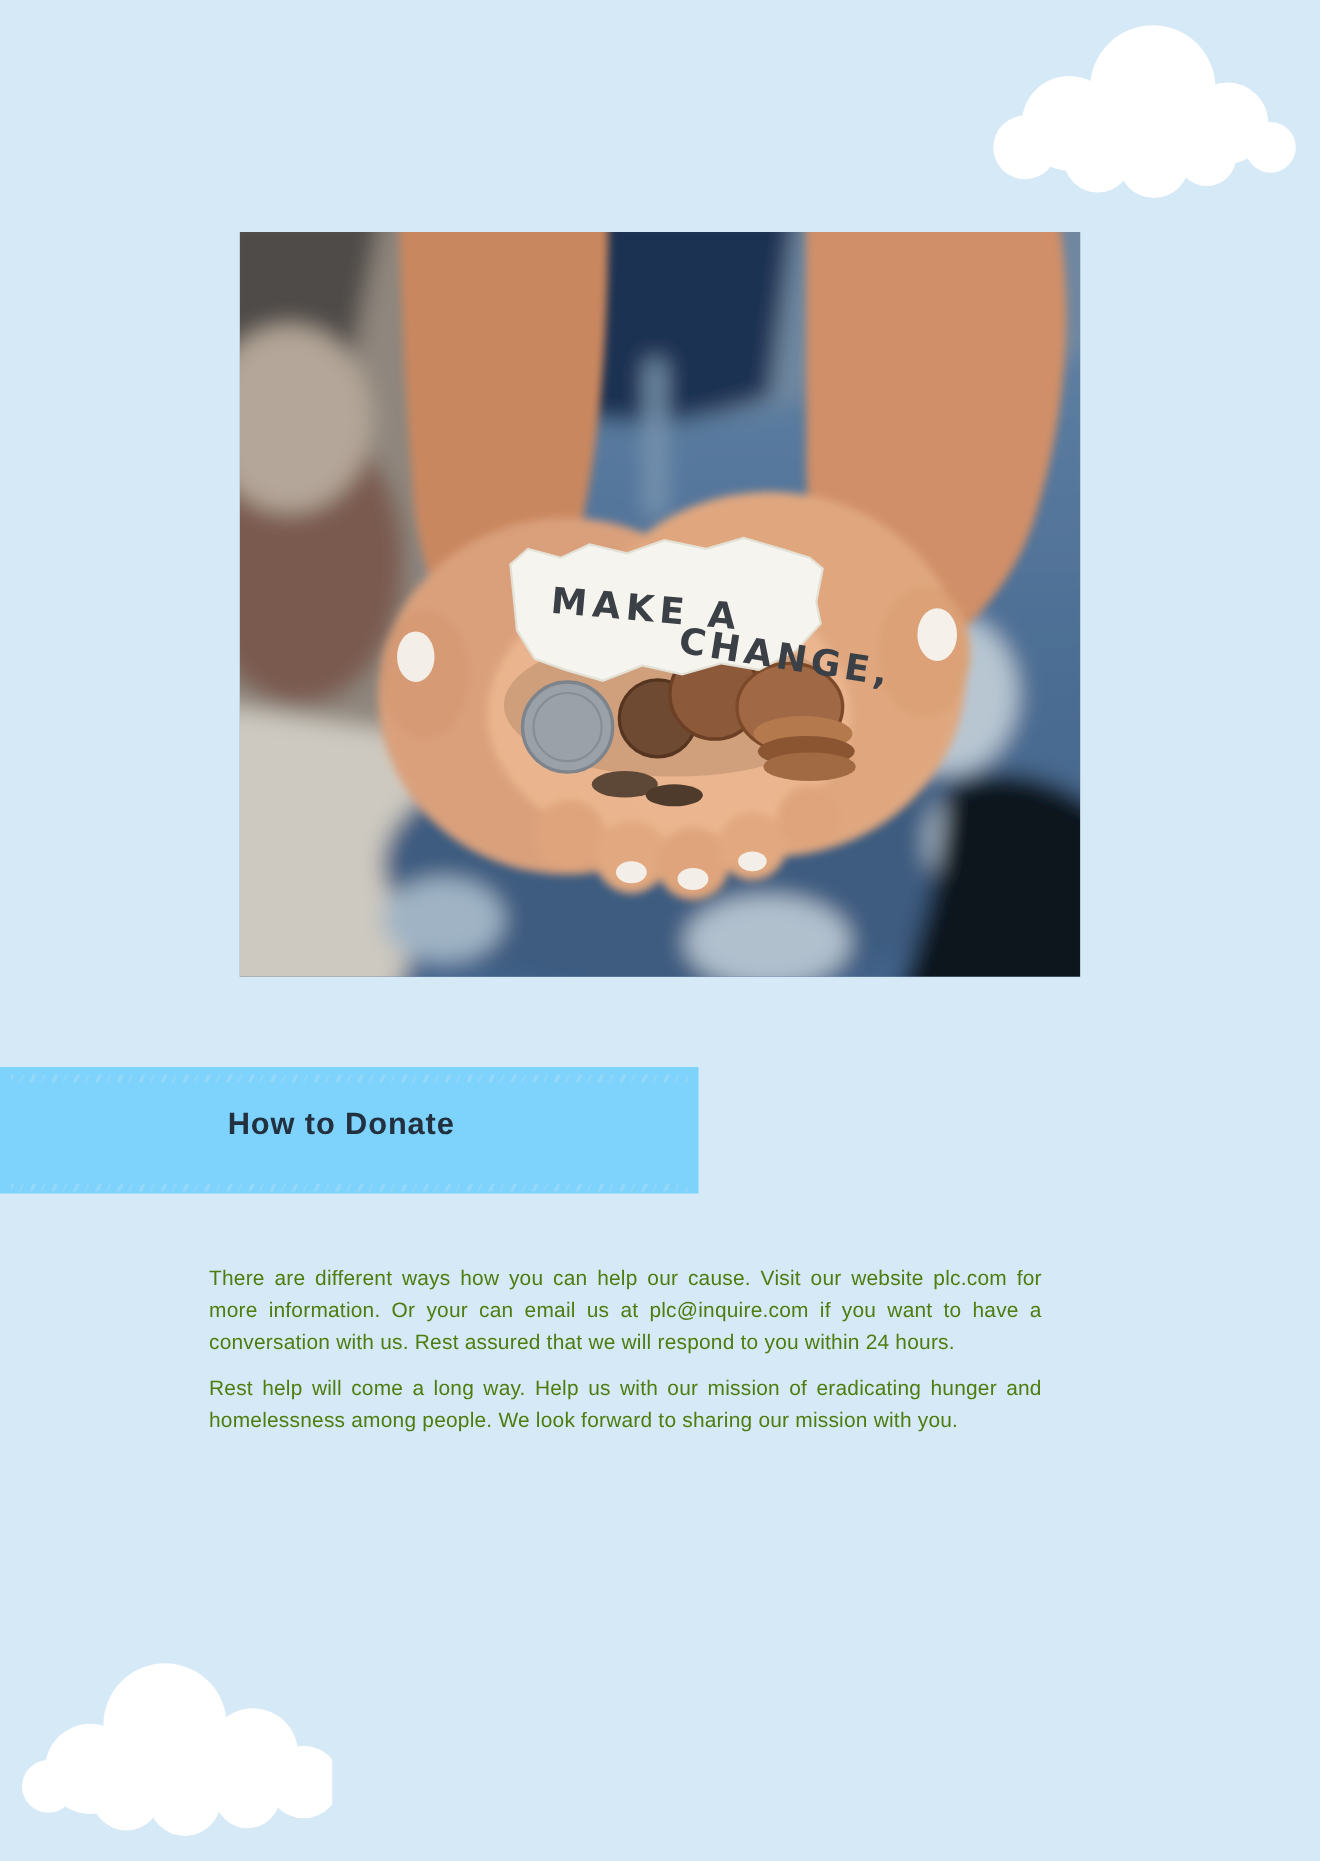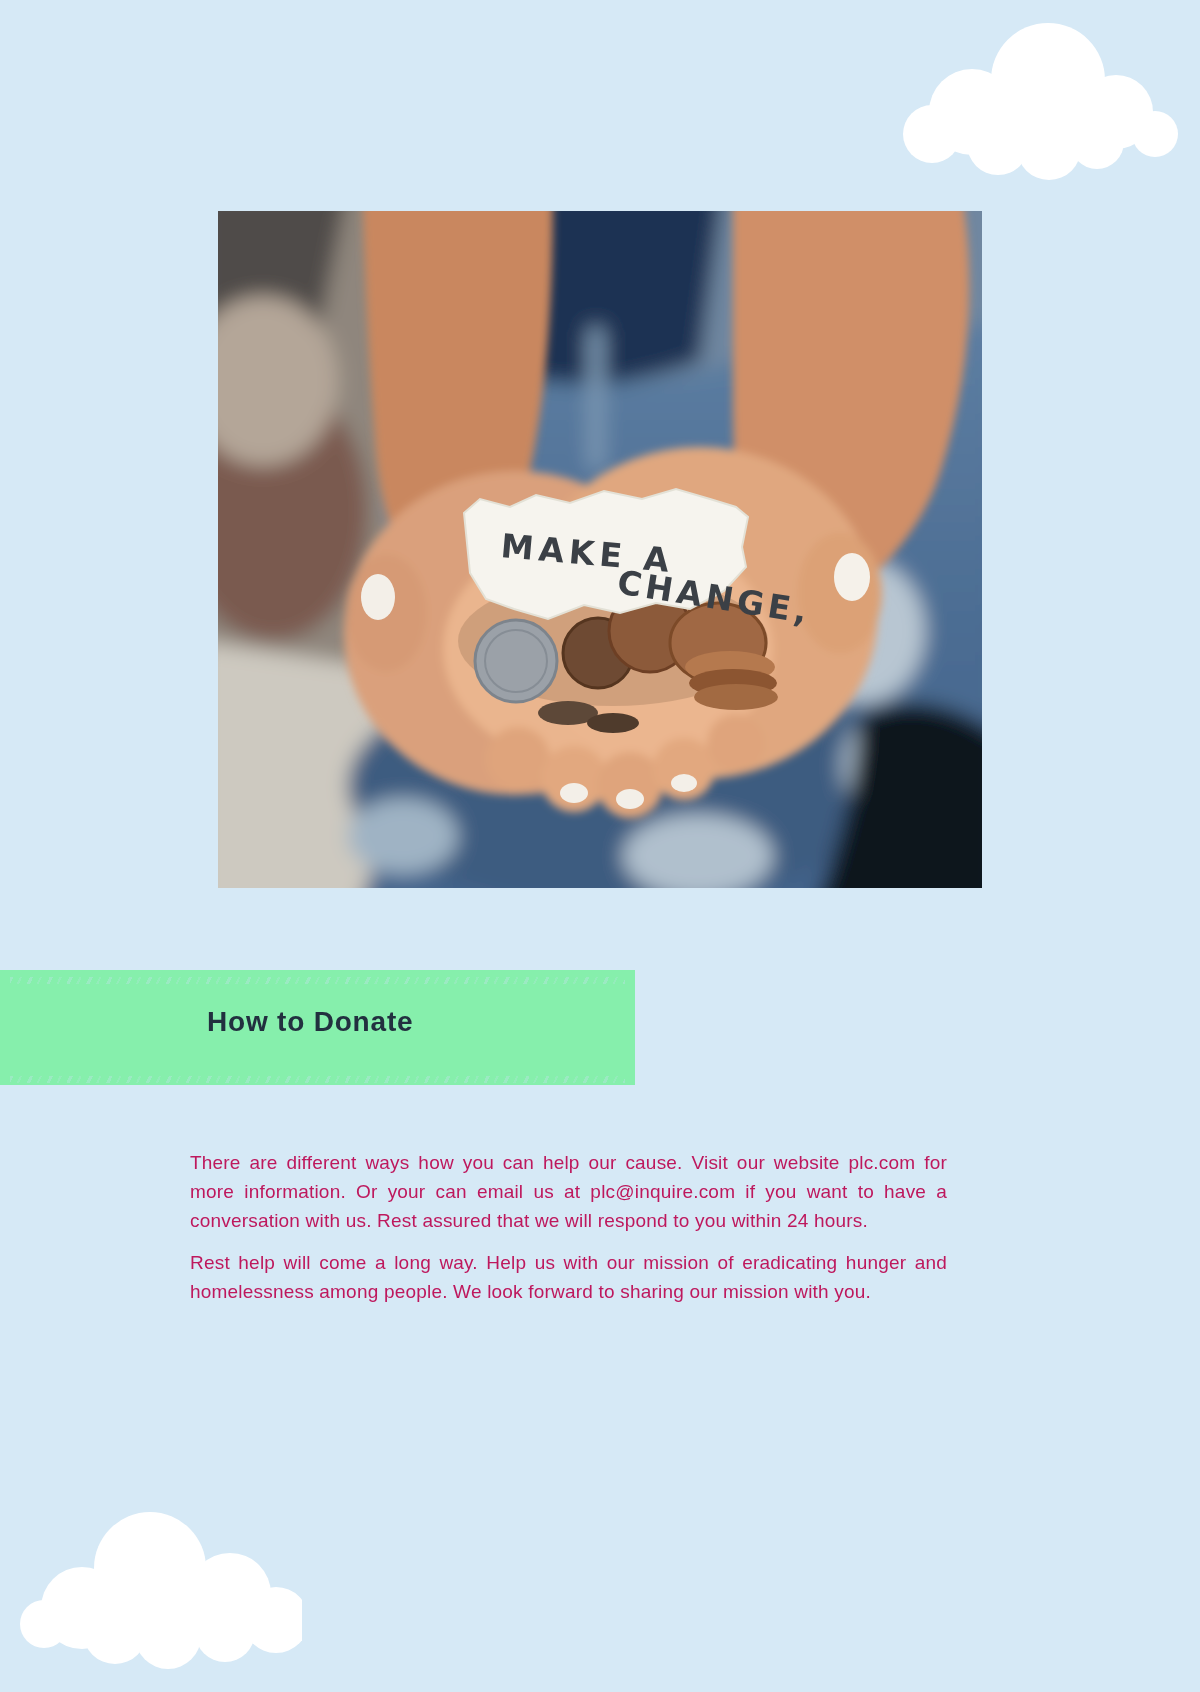--- a/index.html
+++ b/index.html
@@ -21,21 +21,21 @@
     width:764px;height:677px;
     overflow:hidden;
     background:#5f7d9d;
   }
   .photo-frame svg{display:block;}
 
   .banner{
     position:absolute;
     left:0;top:970px;
     width:635px;height:115px;
-    background:#86efac;
+    background:#7dd3fc;
     box-sizing:border-box;
   }
   .banner-texture{
     position:absolute;left:10px;right:10px;height:7px;
     background:repeating-linear-gradient(115deg, rgba(198,224,241,.55) 0 3px, transparent 3px 9px, rgba(198,224,241,.35) 9px 11px, transparent 11px 18px);
     opacity:.6;
   }
   .banner-texture.top{top:7px;}
   .banner-texture.bottom{bottom:2px;}
   .banner h1{
@@ -43,21 +43,21 @@
     padding:36px 0 0 207px;
     font-size:28px;
     font-weight:700;
     letter-spacing:.8px;
     color:#22303f;
   }
   .content{
     position:absolute;
     left:190px;top:1148px;
     width:757px;
-    color:#be185d;
+    color:#4d7c0f;
     font-size:19px;
     line-height:29px;
     letter-spacing:.2px;
     text-align:justify;
   }
   .content p{margin:0 0 13px 0;}
 </style>
 </head>
 <body>
 

